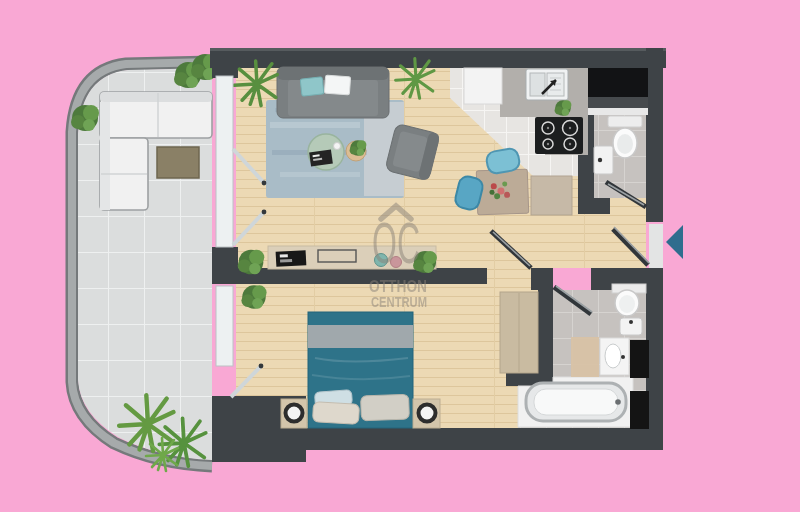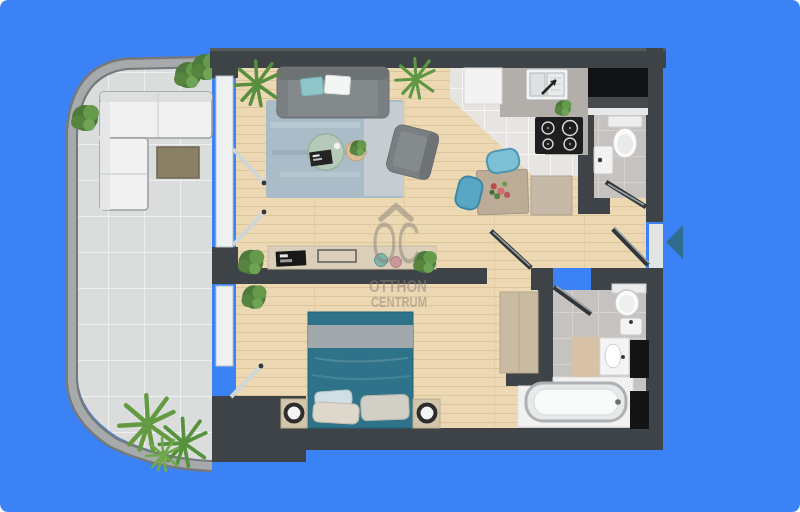--- a/index.html
+++ b/index.html
@@ -1,17 +1,17 @@
 <!DOCTYPE html>
 <html><head>
 <meta charset="utf-8">
 <style>
   html,body{margin:0;padding:0;background:#ffffff;}
-  .stage{position:relative;width:800px;height:512px;background:#3b82f6;overflow:hidden;
-         font-family:"Liberation Sans", sans-serif;border-radius:8px;}
+  .stage{position:relative;width:800px;height:512px;background:#f9a8d4;overflow:hidden;
+         font-family:"Liberation Sans", sans-serif;}
   svg{display:block;}
   .wm-text{font-family:"Liberation Sans", sans-serif;font-weight:700;}
   .wm-logo{font-family:"Liberation Sans", sans-serif;font-weight:400;}
 </style>
 </head>
 <body>
 
 <div class="stage">
 <svg width="800" height="512" viewBox="0 0 800 512">
   <defs>

